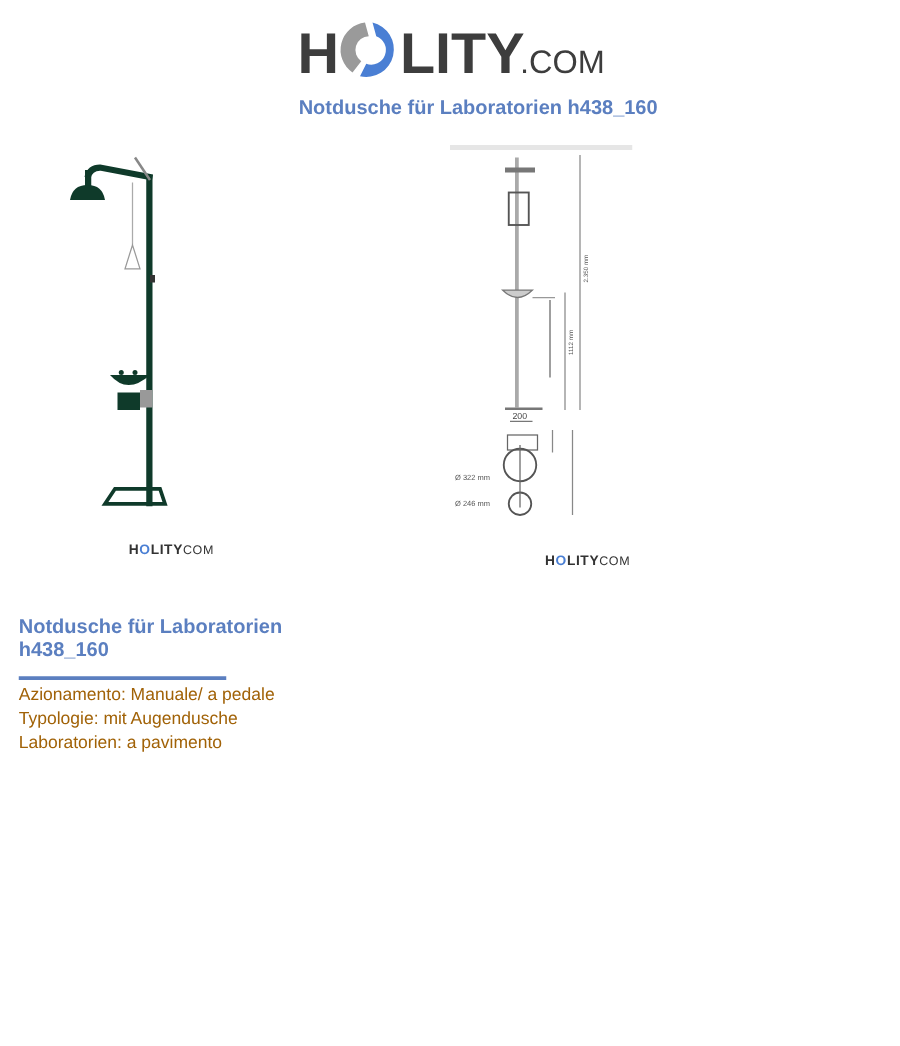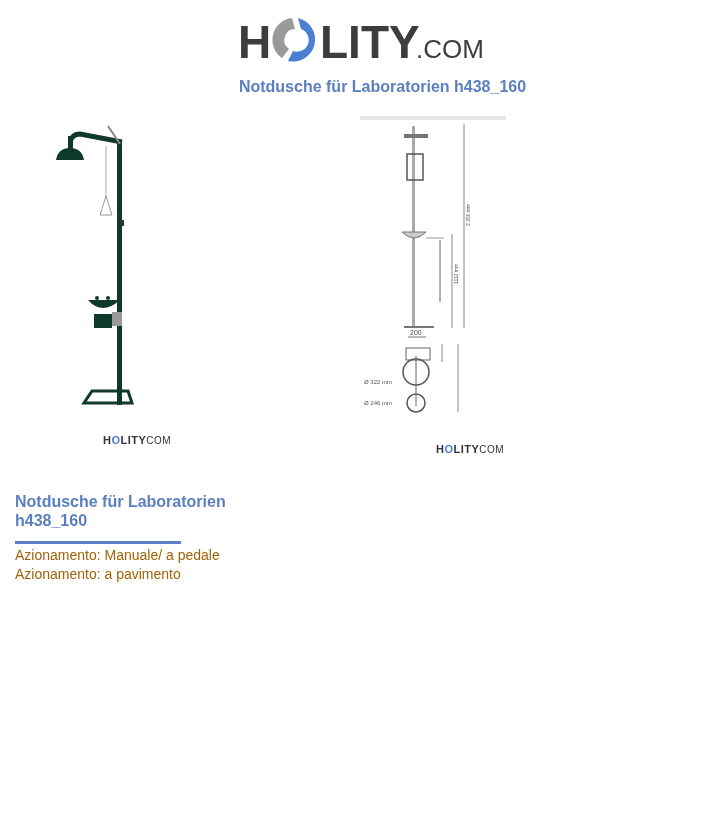--- a/index.html
+++ b/index.html
@@ -88,14 +88,15 @@
   </svg>
 </div>
 <div class="mini-logo" style="left:436px;top:443px;">
   <span>H</span><span class="o">O</span><span>LITY</span><span class="com">COM</span>
 </div>
 
 <div class="prod-title">Notdusche für Laboratorien h438_160</div>
 <div class="rule"></div>
 <div class="specs">
   <div>Azionamento: Manuale/ a pedale</div>
-  <div>Azionamento: a pavimento</div>
+  <div>Typologie: mit Augendusche</div>
+  <div>Laboratorien: a pavimento</div>
 </div>
 
 </body></html>

